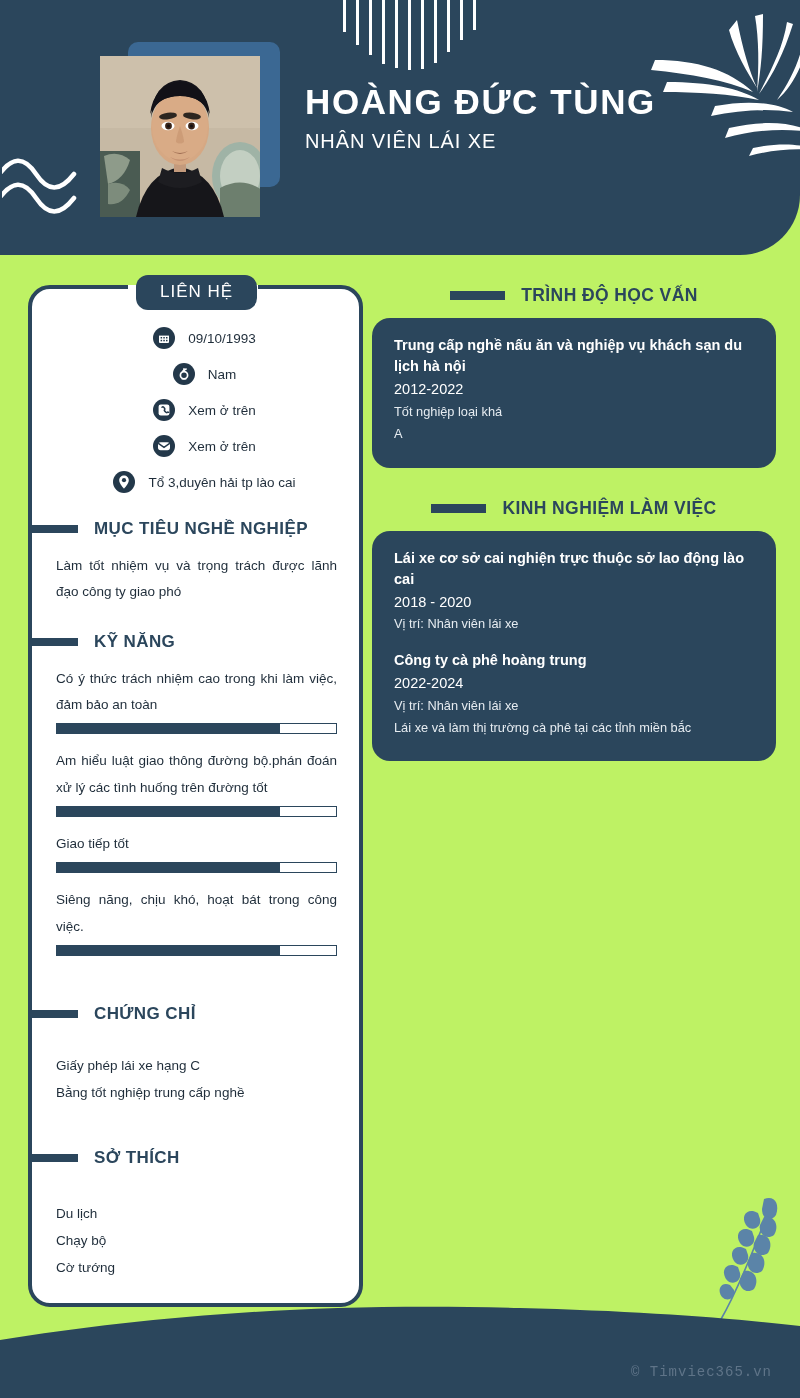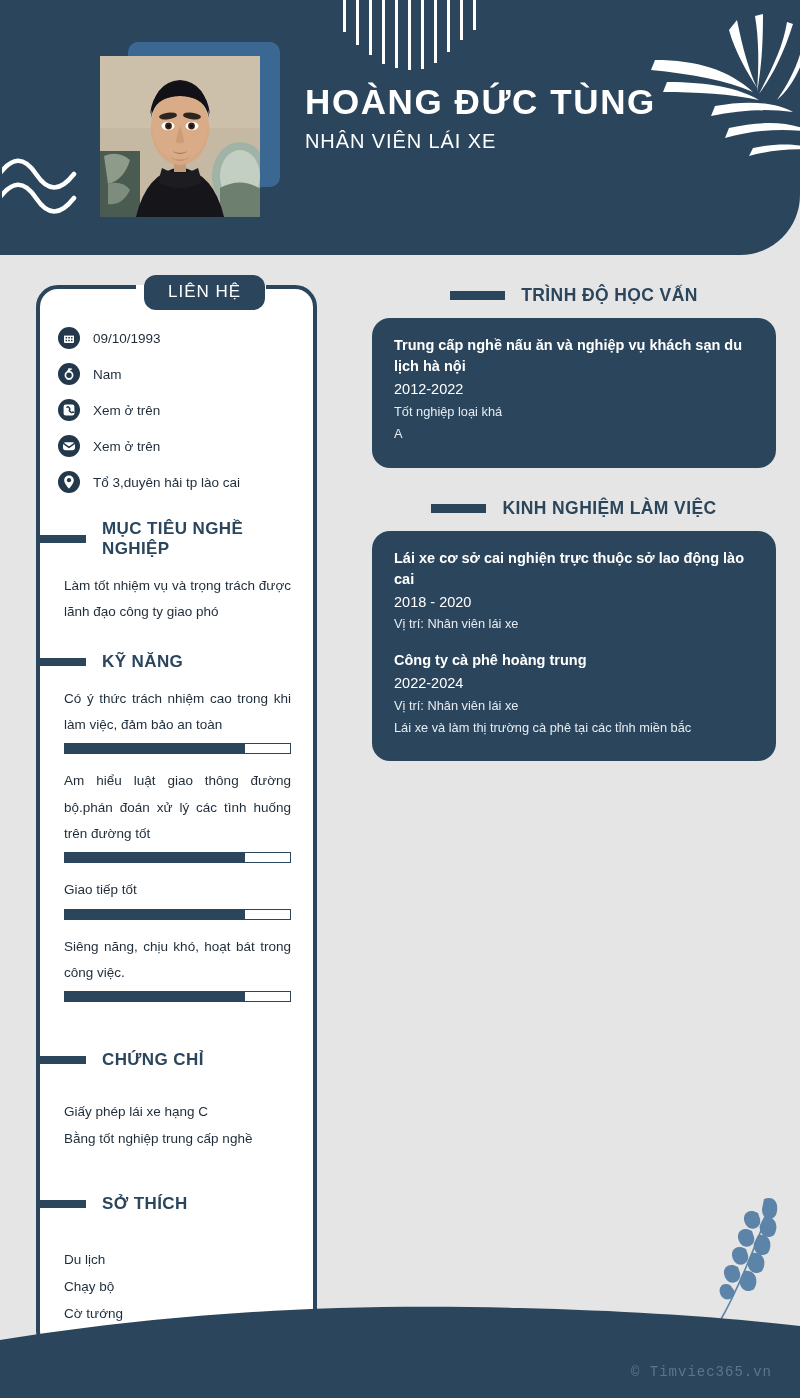--- a/index.html
+++ b/index.html
@@ -8,21 +8,21 @@
     width: 800px;
     height: 1398px;
     background: #ffffff;
     font-family: "Liberation Sans", sans-serif;
   }
 
   .page {
     position: relative;
     width: 800px;
     height: 1398px;
-    background: #e5e5e5;
+    background: #bef264;
     overflow: hidden;
   }
 
   
   .header {
     position: relative;
     width: 800px;
     height: 255px;
     background: #2b465c;
     border-bottom-right-radius: 60px;
@@ -102,23 +102,23 @@
   .job-title {
     margin-top: 8px;
     font-size: 20px;
     color: #ffffff;
     letter-spacing: 0.9px;
   }
 
   
   .sidebar-wrap {
     position: absolute;
-    left: 36px;
+    left: 28px;
     top: 285px;
-    width: 281px;
+    width: 335px;
   }
   .sidebar-badge {
     position: absolute;
     left: 108px;
     top: -10px;
     z-index: 3;
     background: #2b465c;
     color: #ffffff;
     font-size: 17px;
     letter-spacing: 1px;
@@ -143,20 +143,21 @@
     background: #ffffff;
     z-index: 2;
   }
 
   .contact-list { padding: 0 0 0 18px; }
   .contact-row {
     display: flex;
     align-items: center;
     gap: 13px;
     margin-bottom: 14px;
+    justify-content: center;
   }
   .contact-icon {
     width: 22px;
     height: 22px;
     flex: 0 0 22px;
   }
   .contact-text {
     font-size: 13.5px;
     color: #1f2d3a;
   }

